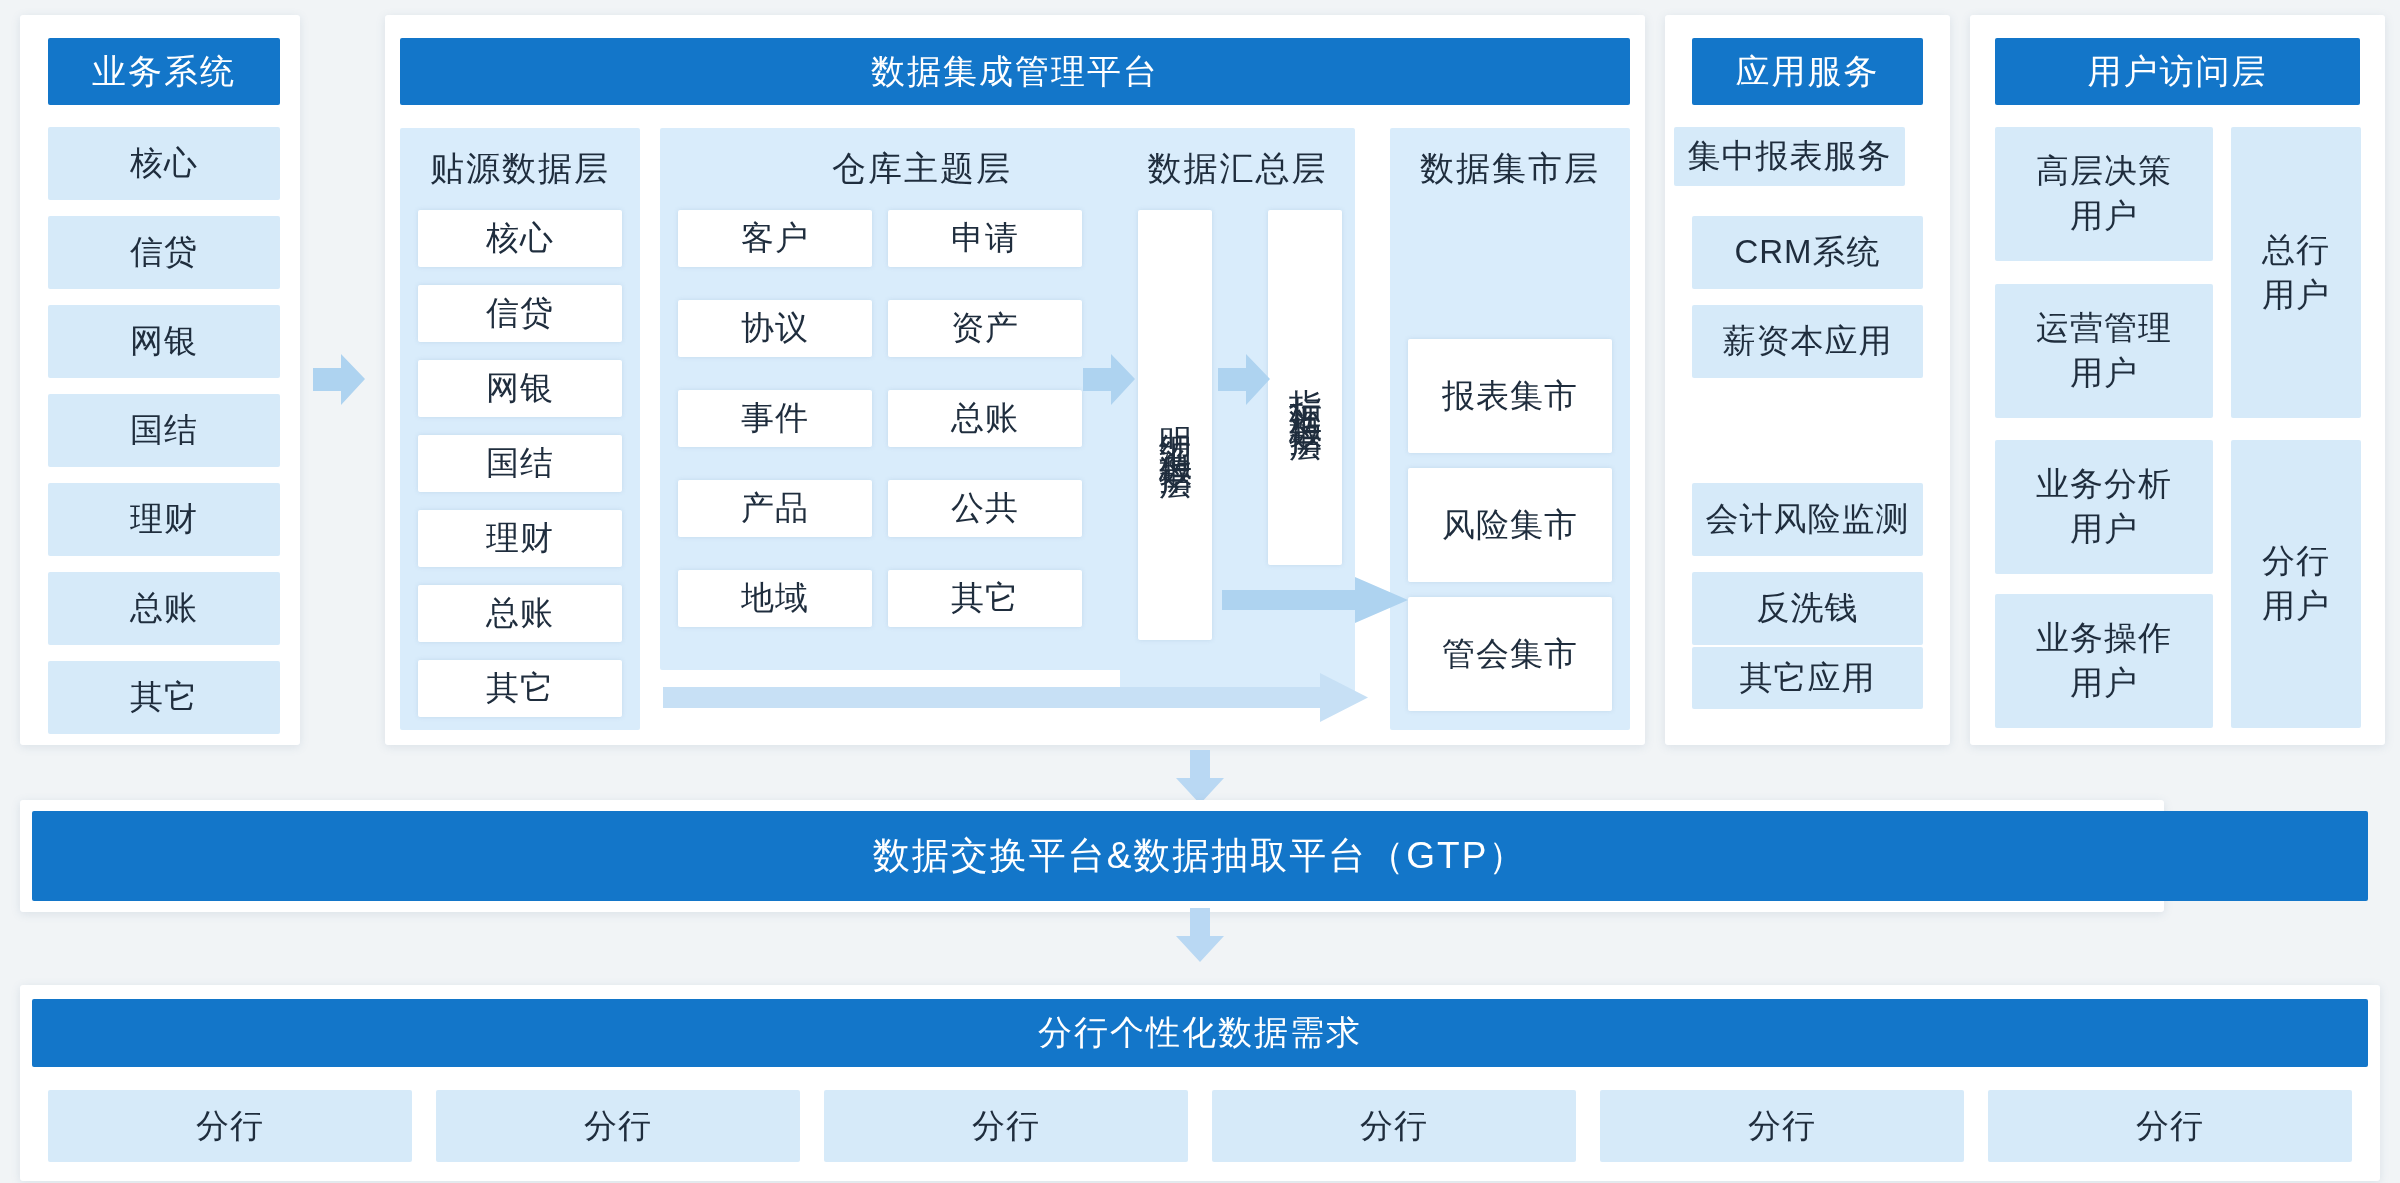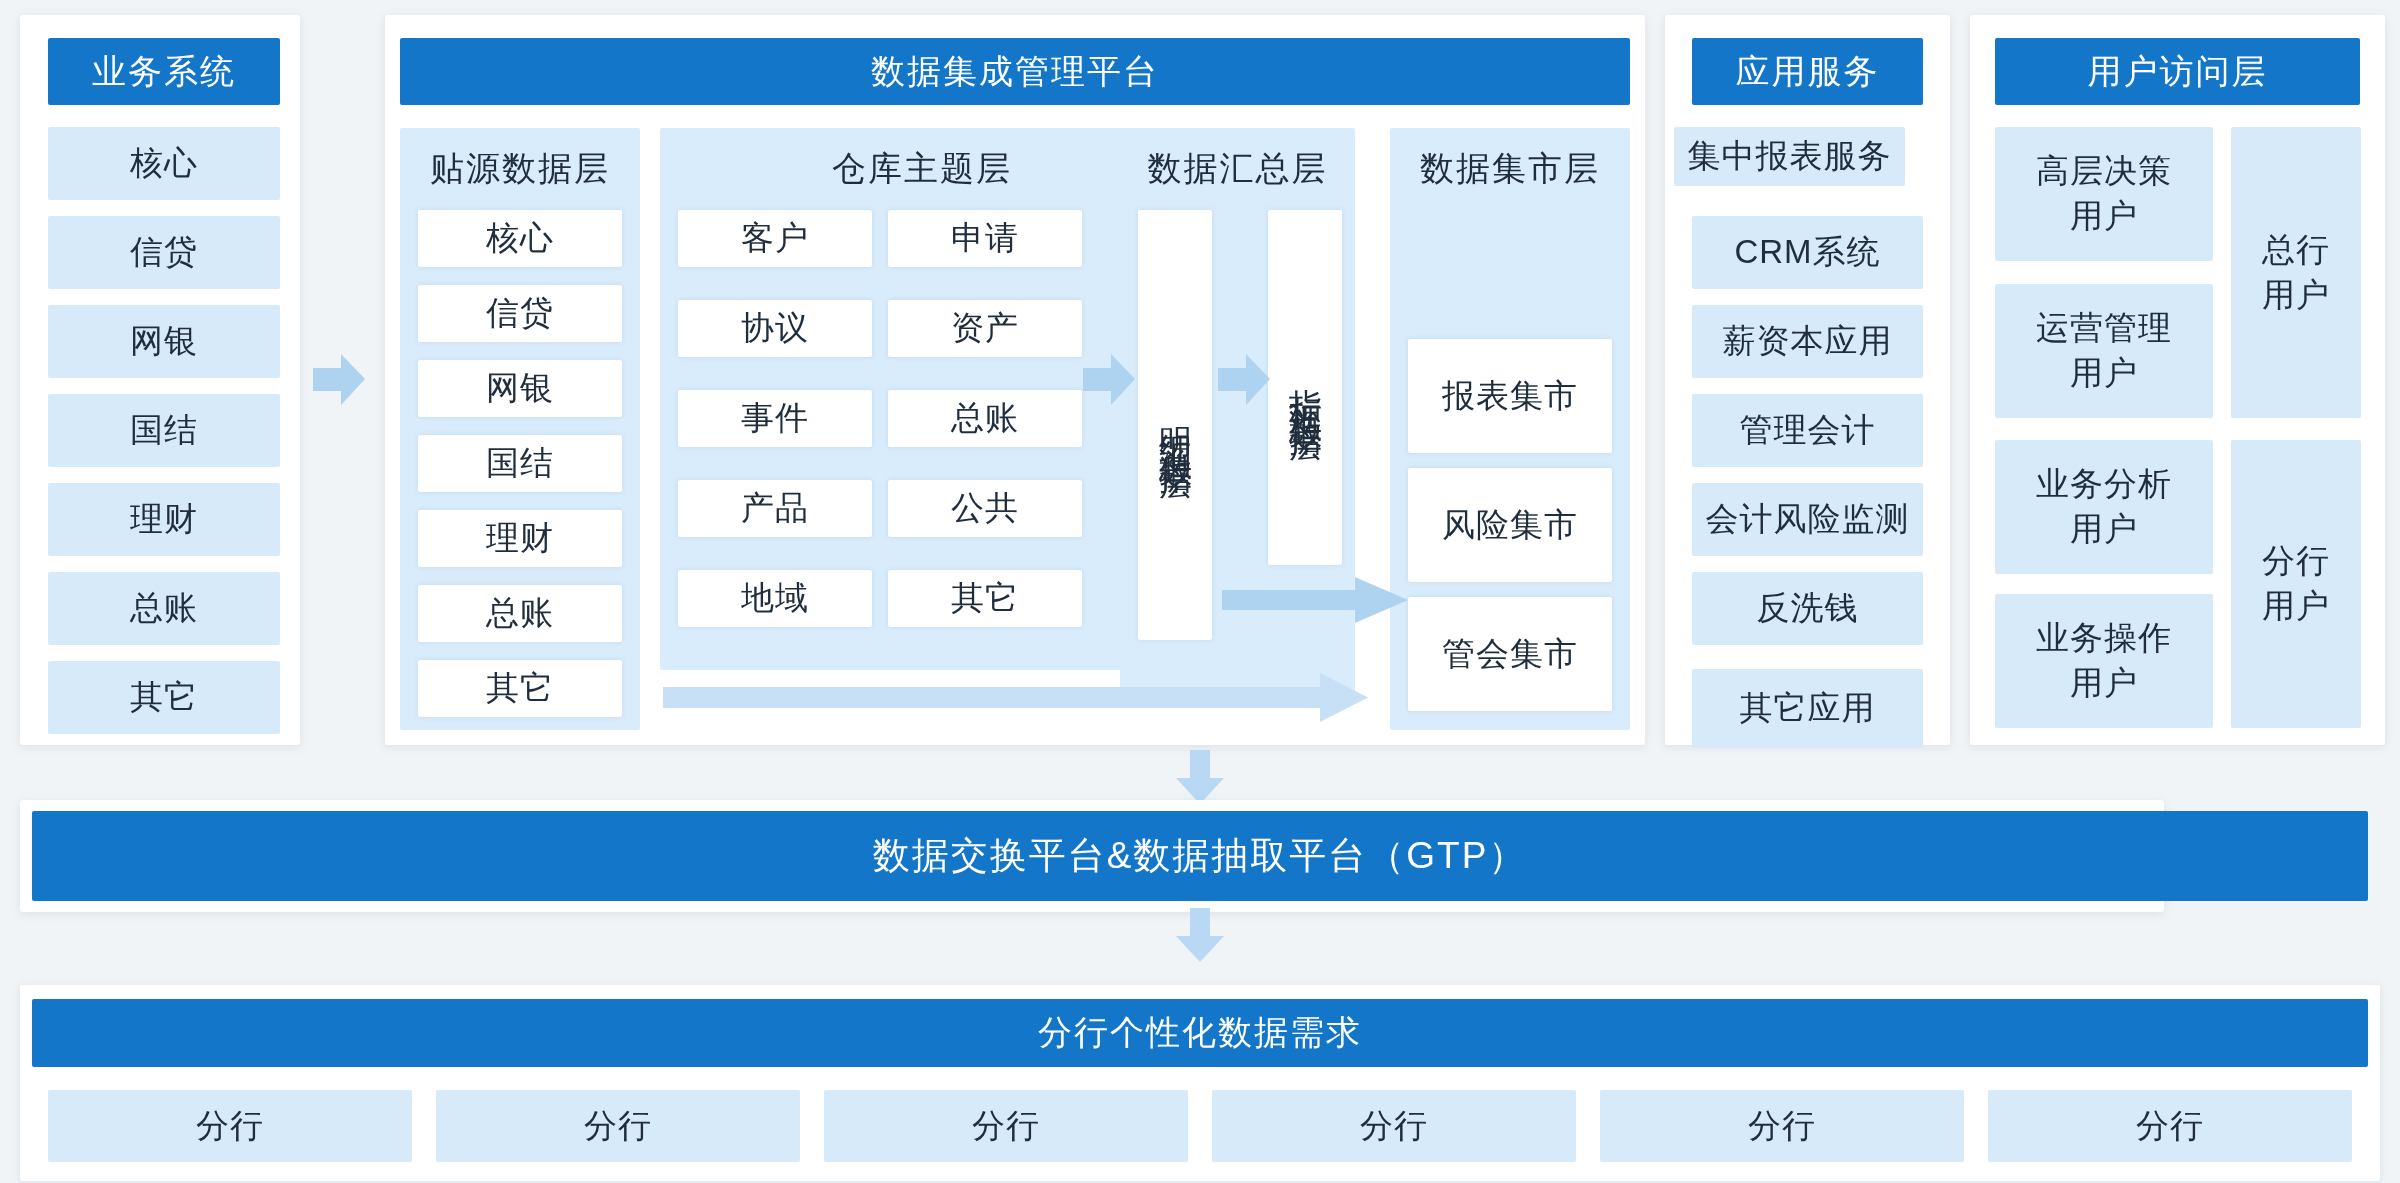--- a/index.html
+++ b/index.html
@@ -113,24 +113,23 @@
     <svg class="arrow" style="left:278px;top:658px" width="705" height="49" viewBox="0 0 705 49">
       <polygon points="0,14 657,14 657,0 705,24.5 657,49 657,35 0,35" fill="#C7E0F5"></polygon>
     </svg>
   </section>
 
   <section class="card" style="left:1665px;top:15px;width:285px;height:730px">
     <div class="hdr" style="left:27px;top:23px;width:231px;height:67px">应用服务</div>
     <div class="item" style="left:9px;top:112px;width:231px;height:59px">集中报表服务</div>
     <div class="item" style="left:27px;top:201px;width:231px;height:73px">CRM系统</div>
     <div class="item" style="left:27px;top:290px;width:231px;height:73px">薪资本应用</div>
-    <div class="item" style="left:27px;top:379px;width:231px;height:73px">管理会计</div>
     <div class="item" style="left:27px;top:468px;width:231px;height:73px">会计风险监测</div>
     <div class="item" style="left:27px;top:557px;width:231px;height:73px">反洗钱</div>
-    <div class="item" style="left:27px;top:654px;width:231px;height:79px">其它应用</div>
+    <div class="item" style="left:27px;top:632px;width:231px;height:62px">其它应用</div>
   </section>
 
   <section class="card" style="left:1970px;top:15px;width:415px;height:730px">
     <div class="hdr" style="left:25px;top:23px;width:365px;height:67px">用户访问层</div>
     <div class="item wrap2" style="left:25px;top:112px;width:218px;height:134px">高层决策
 用户</div>
     <div class="item wrap2" style="left:25px;top:269px;width:218px;height:134px">运营管理
 用户</div>
     <div class="item wrap2" style="left:25px;top:425px;width:218px;height:134px">业务分析
 用户</div>

